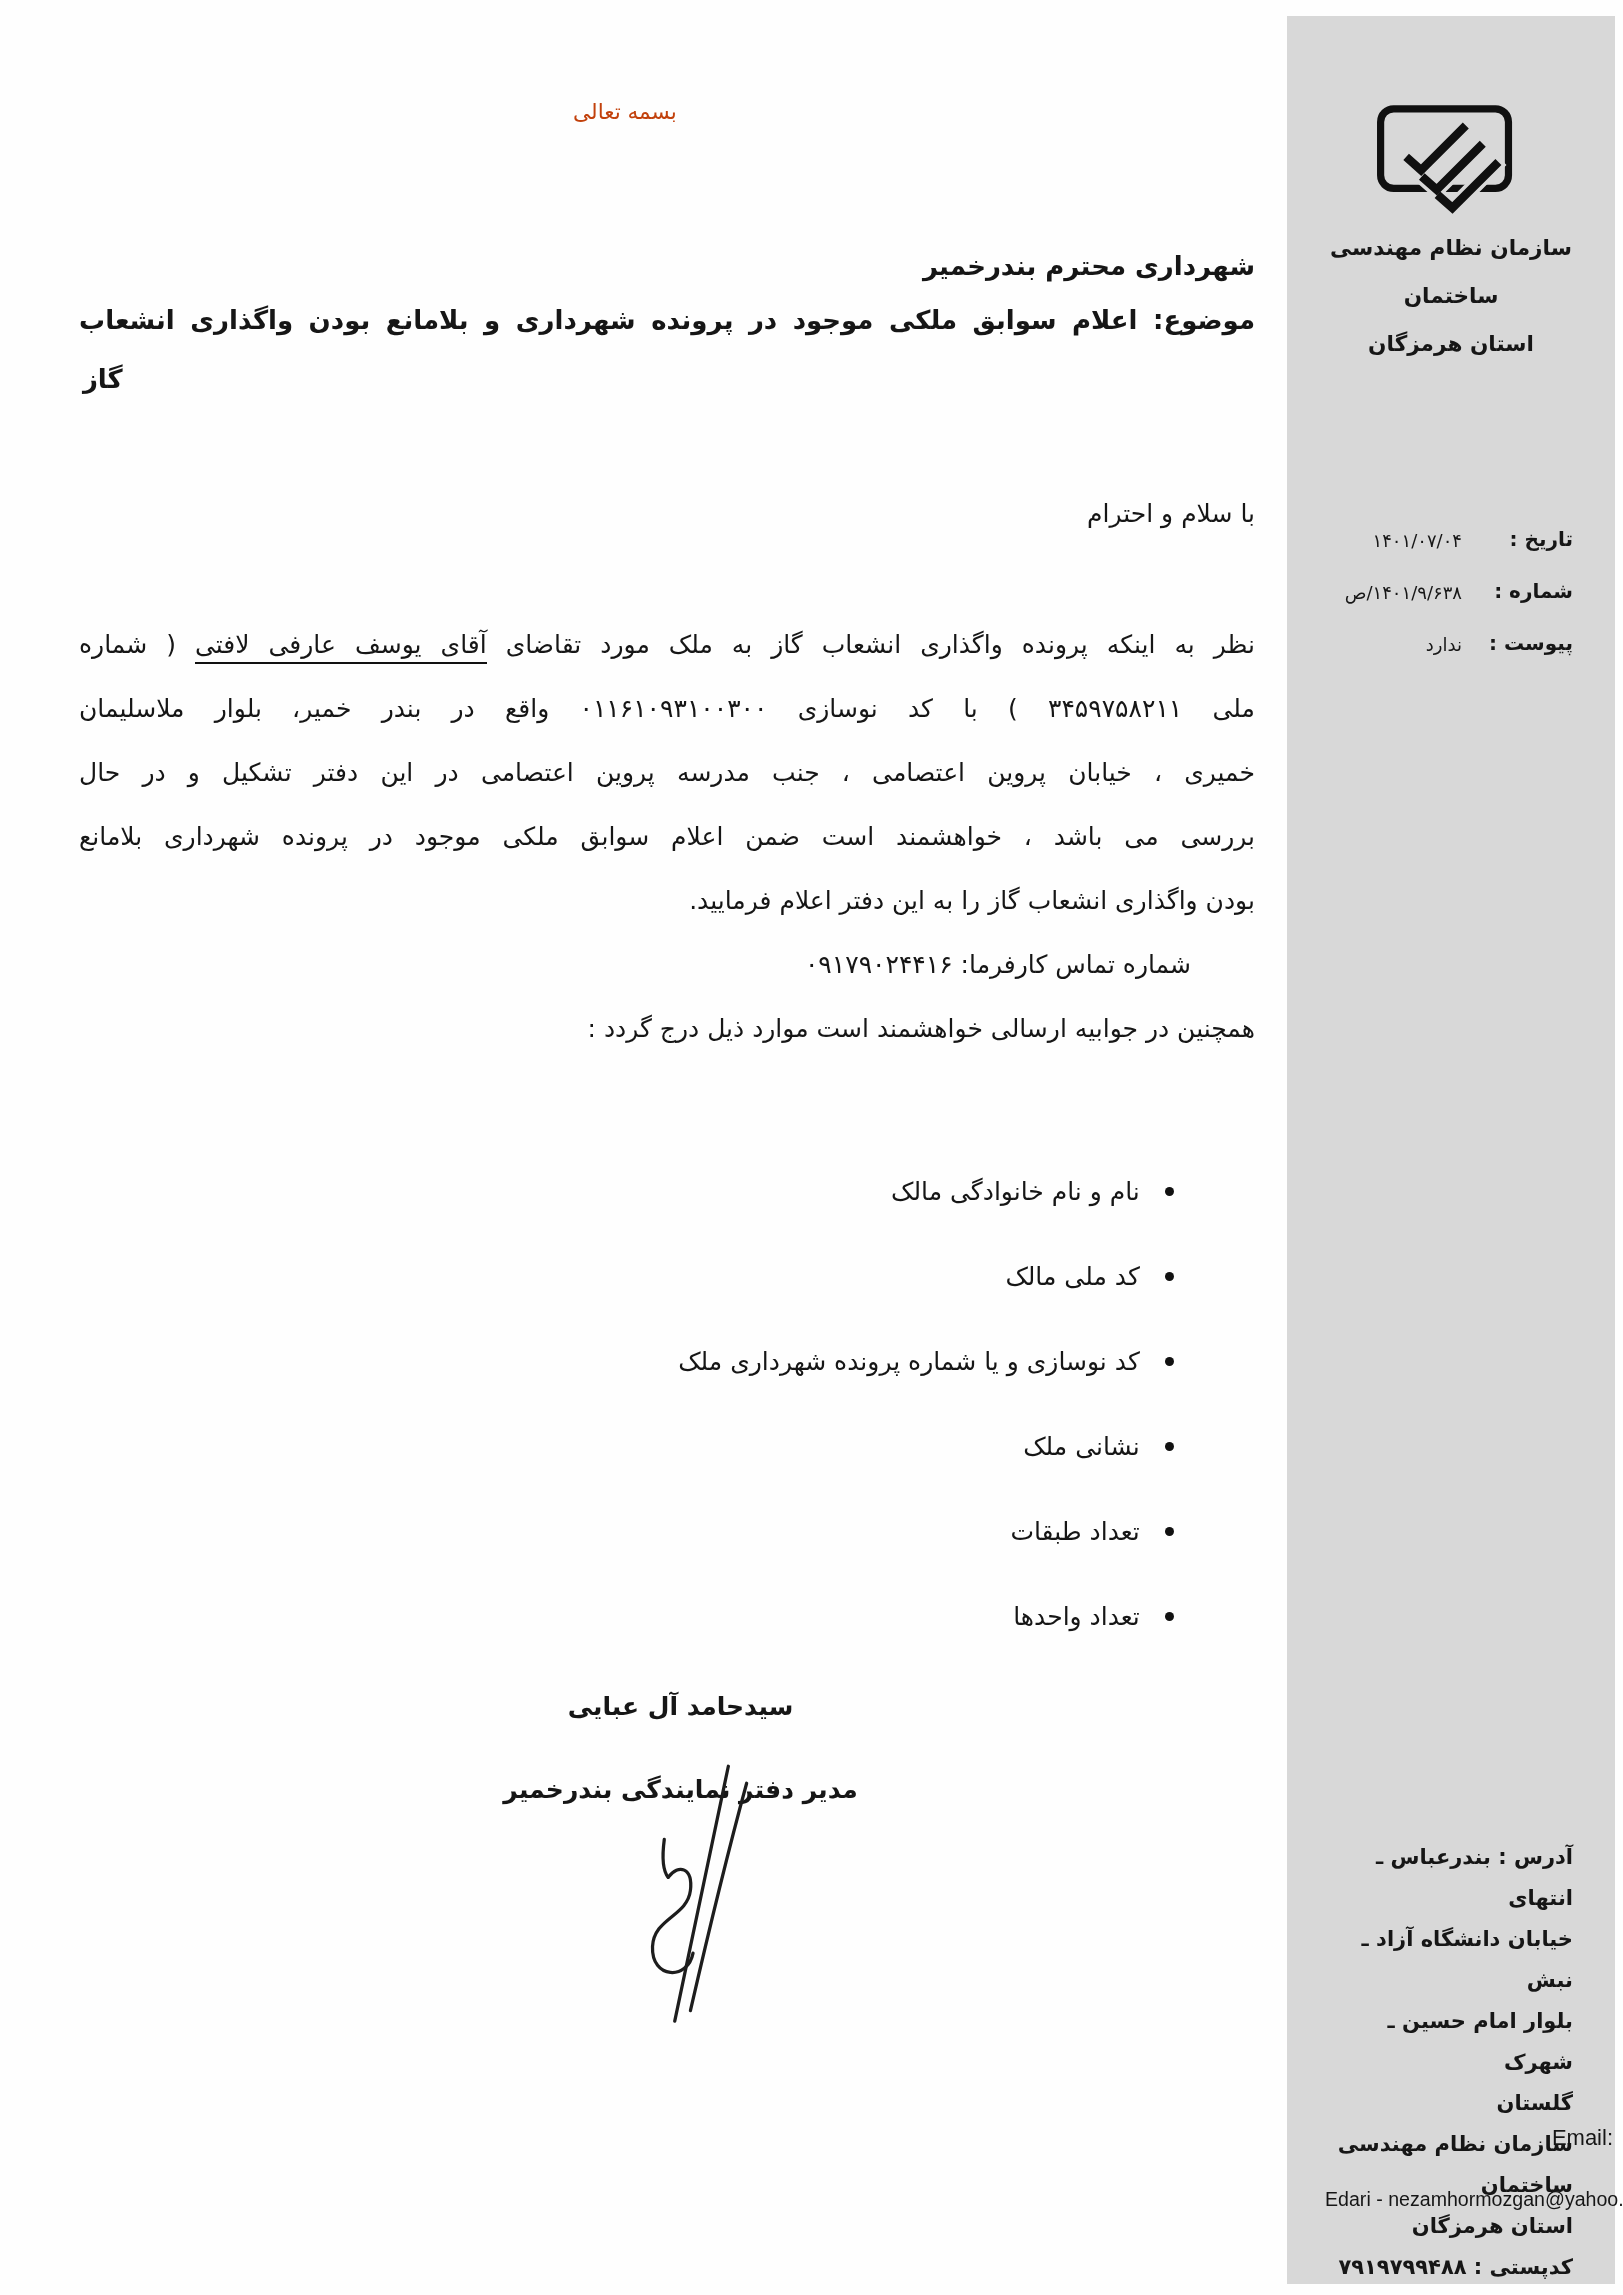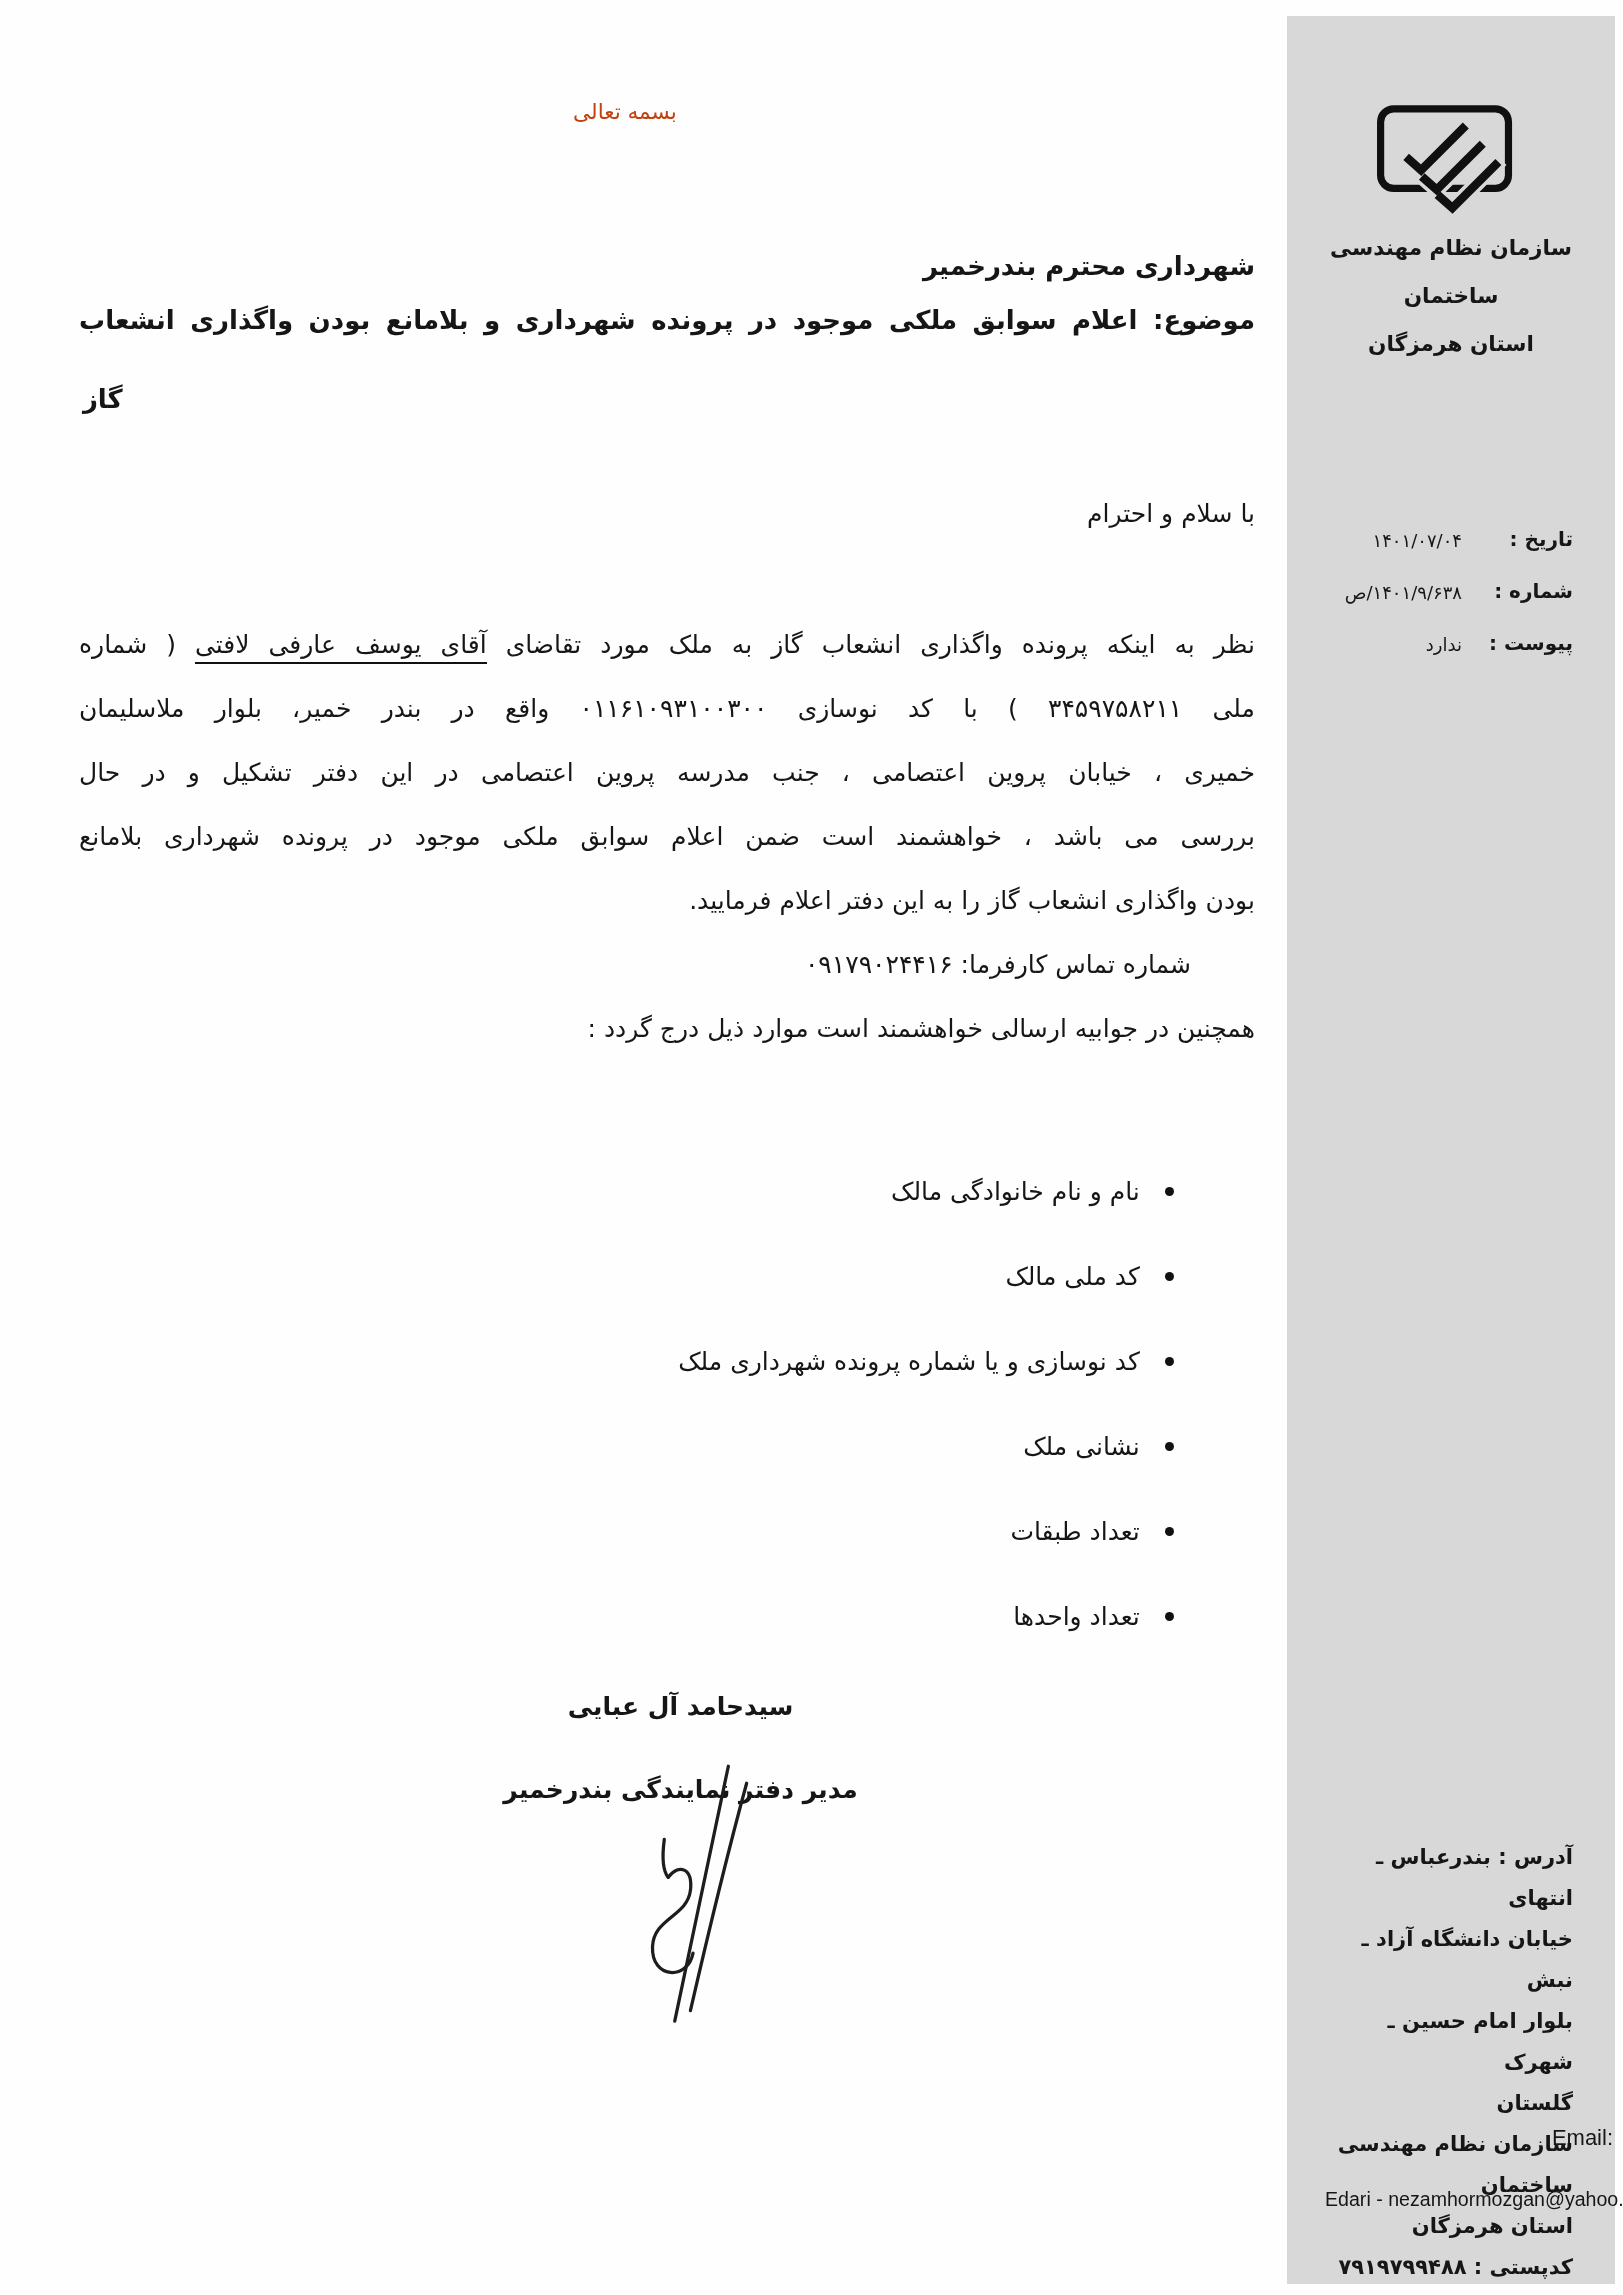--- a/index.html
+++ b/index.html
@@ -20,21 +20,21 @@
   .recipient{
     position:absolute;right:0;top:251px;width:100%;
     font-size:26px;font-weight:bold;text-align:right;
   }
   .subject{
     position:absolute;right:0;top:305px;width:100%;
     font-size:26px;font-weight:bold;
     text-align:justify;text-align-last:justify;
   }
   .subject-overflow{
-    position:absolute;left:3.9px;top:384px;
+    position:absolute;left:3.9px;top:364px;
     font-size:26px;font-weight:bold;
   }
   .salutation{
     position:absolute;right:0;top:499px;width:100%;
     padding-left:0;text-align:right;font-size:25px;
     padding-right:0;
   }
   .salutation span{display:inline-block;margin-left:100px;}
   .body-par{
     position:absolute;right:0;top:613px;width:100%;

